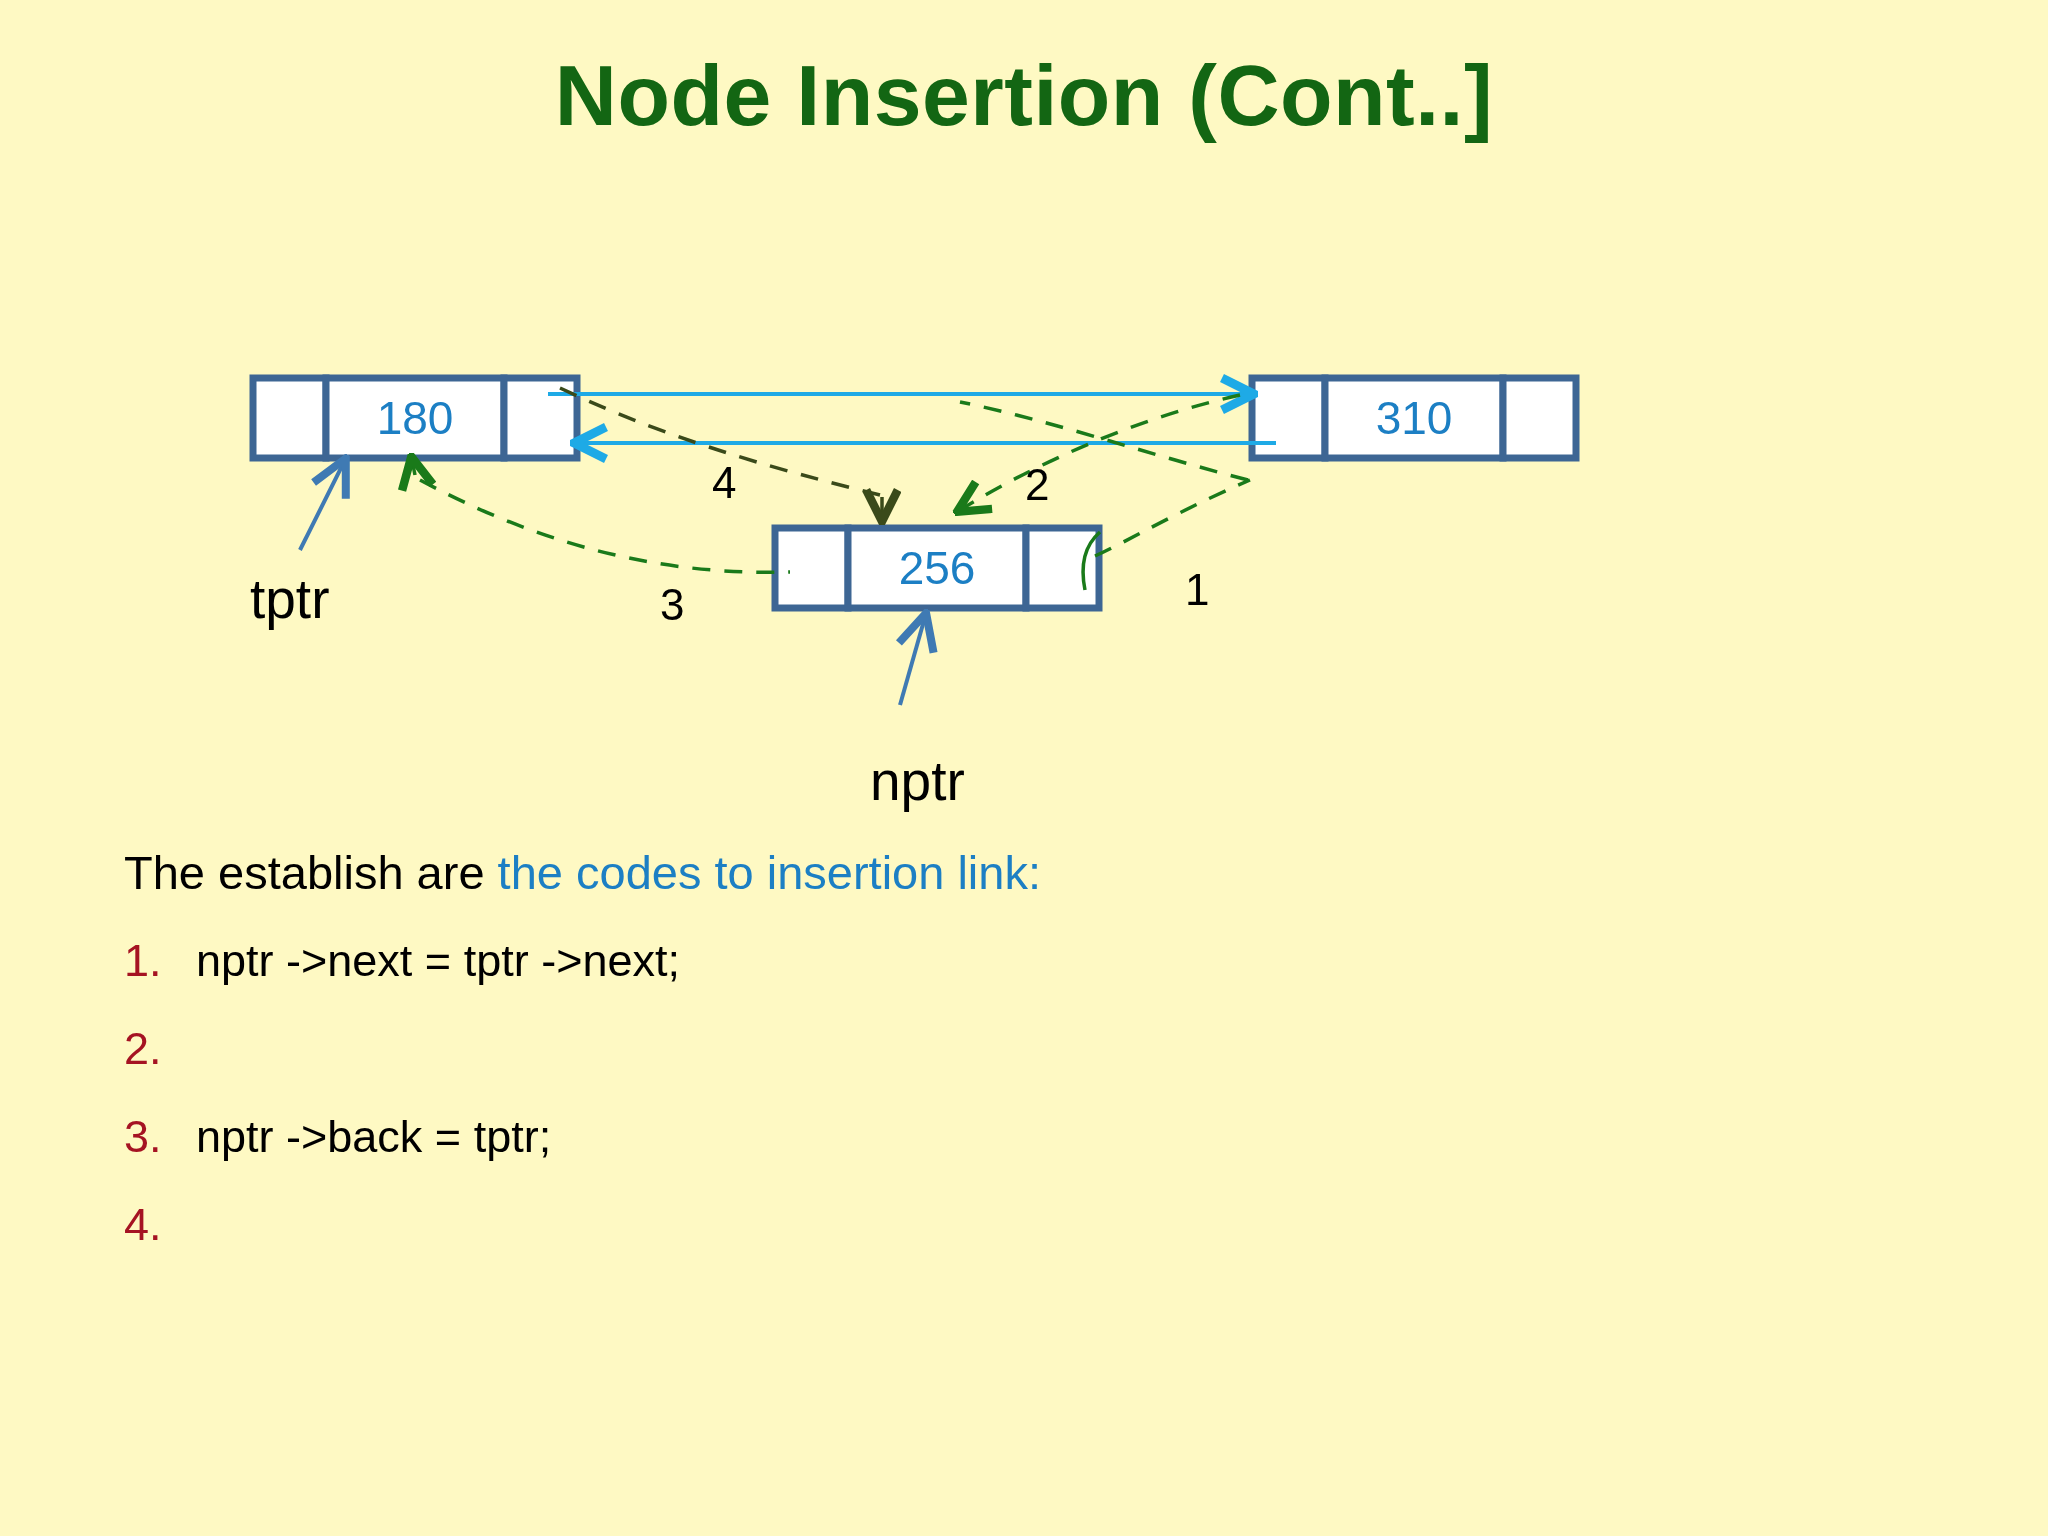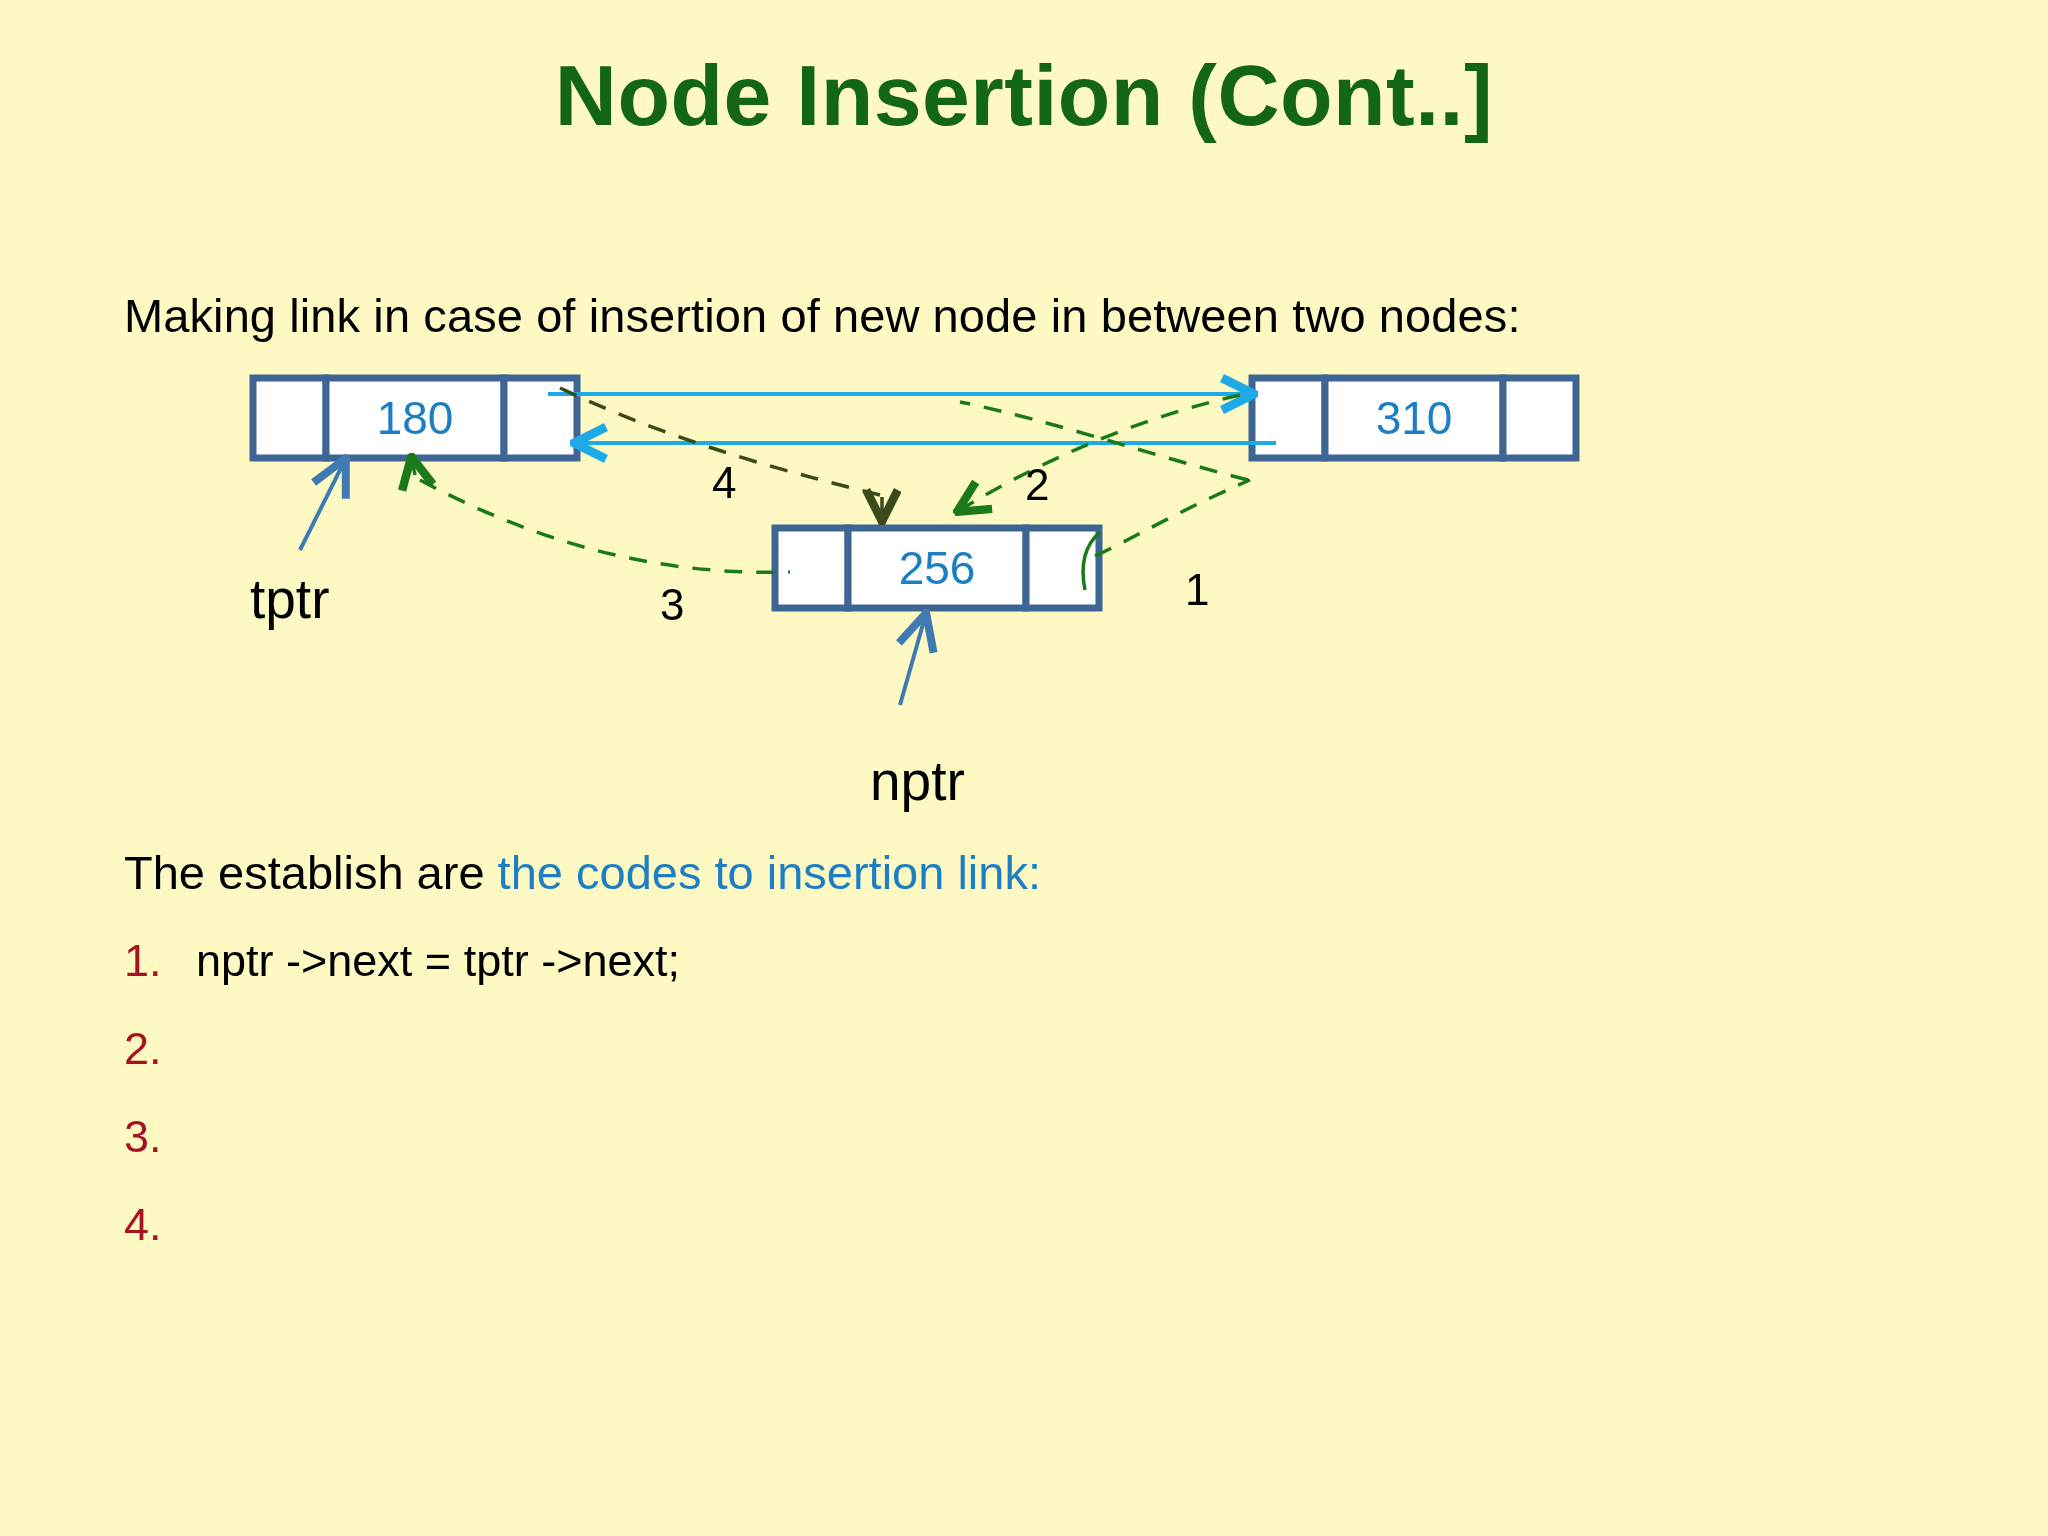--- a/index.html
+++ b/index.html
@@ -105,21 +105,20 @@
     color: #000000;
   }
 </style>
 </head>
 <body>
 
 <div class="slide">
 
   <div id="slide-title">Node Insertion (Cont..]</div>
 
-  <div id="intro-line">Making link in case of insertion of new node in between two nodes:</div>
 
   <div id="diagram">
     <svg width="2048" height="470" viewBox="0 0 2048 470">
 
       <defs>
         <marker id="cyan-arrow-right" markerWidth="10" markerHeight="10" refX="8" refY="5" orient="auto">
           <path d="M1,1 L9,5 L1,9" fill="none" stroke="#1eaae6" stroke-width="2.2"></path>
         </marker>
         <marker id="cyan-arrow-left" markerWidth="10" markerHeight="10" refX="8" refY="5" orient="auto">
           <path d="M1,1 L9,5 L1,9" fill="none" stroke="#1eaae6" stroke-width="2.2"></path>
@@ -193,19 +192,20 @@
   <div id="code-list">
     <div class="code-item">
       <span class="num">1.</span>
       <span class="text">nptr -&gt;next = tptr -&gt;next;</span>
     </div>
     <div class="code-item">
       <span class="num">2.</span>
     </div>
     <div class="code-item">
       <span class="num">3.</span>
+      <span class="text">nptr -&gt;back = tptr;</span>
     </div>
     <div class="code-item">
       <span class="num">4.</span>
     </div>
   </div>
 
 </div>
 
 </body></html>

